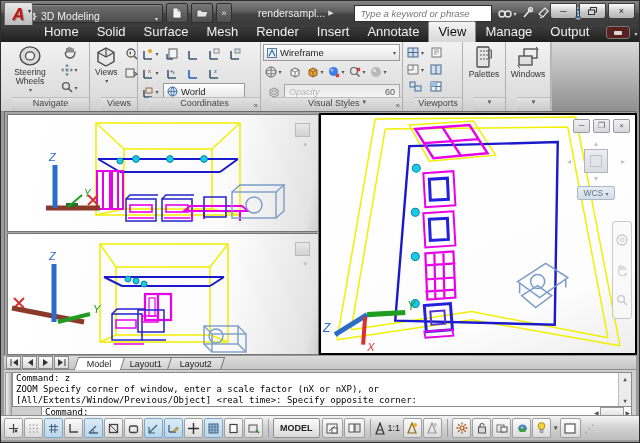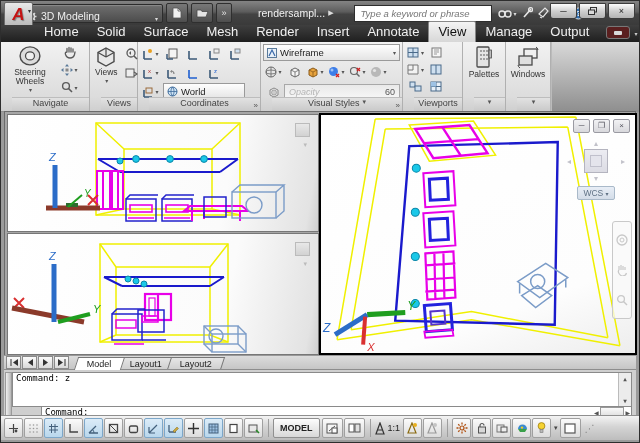--- a/index.html
+++ b/index.html
@@ -746,20 +746,22 @@
       </div>
     <div class="ltab">
         <span>Layout2</span>
       </div>
   </div>
 
   <div class="cmd">
     <div class="cmdgrip"></div>
     <div class="cmdhist">
       <div>Command: z</div>
+      <div>ZOOM Specify corner of window, enter a scale factor (nX or nXP), or</div>
+      <div>[All/Extents/Window/Previous/Object] &lt;real time&gt;: Specify opposite corner:</div>
       <div class="cvsb">
         <span>▲</span>
         <span>▼</span>
       </div>
     </div>
     <div class="cmdin"><span>Command:</span></div>
     <div class="chsb">
       <span>◀</span>
       <span class="thumb"></span>
       <span>▶</span>

